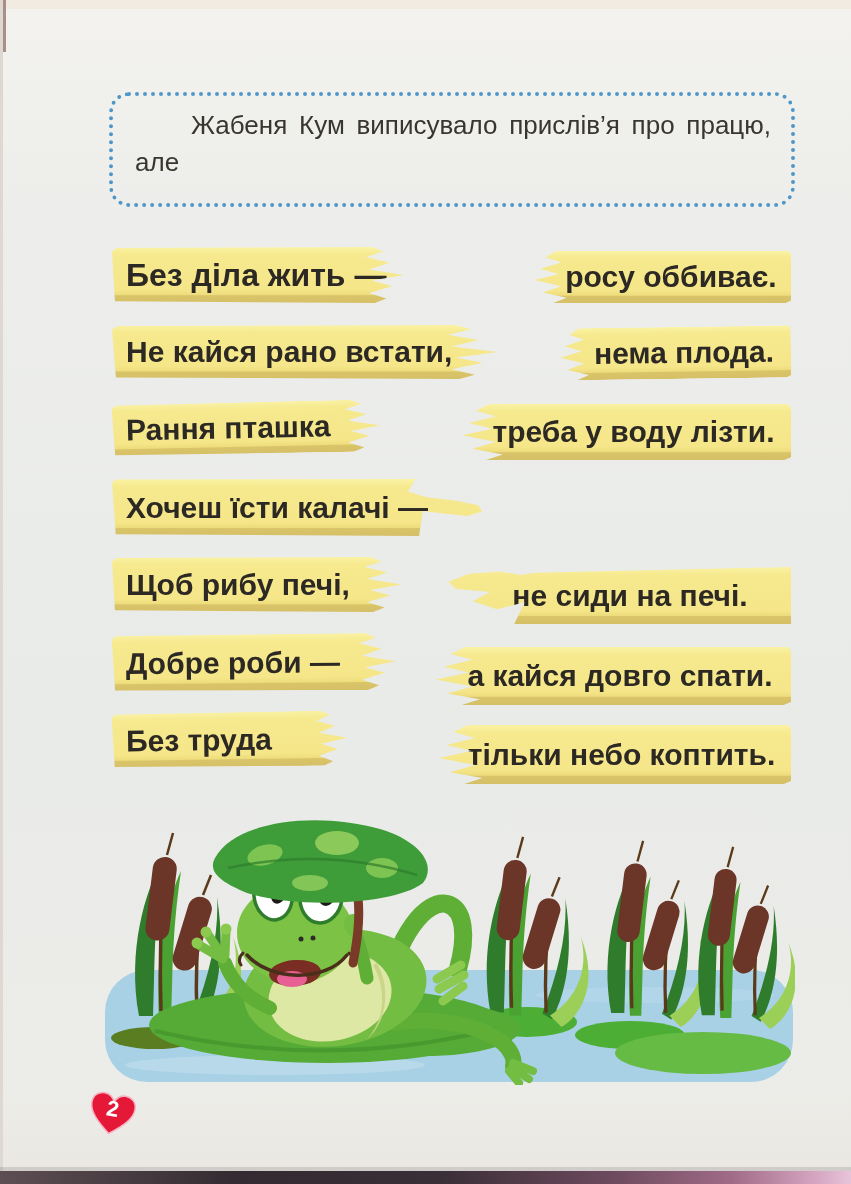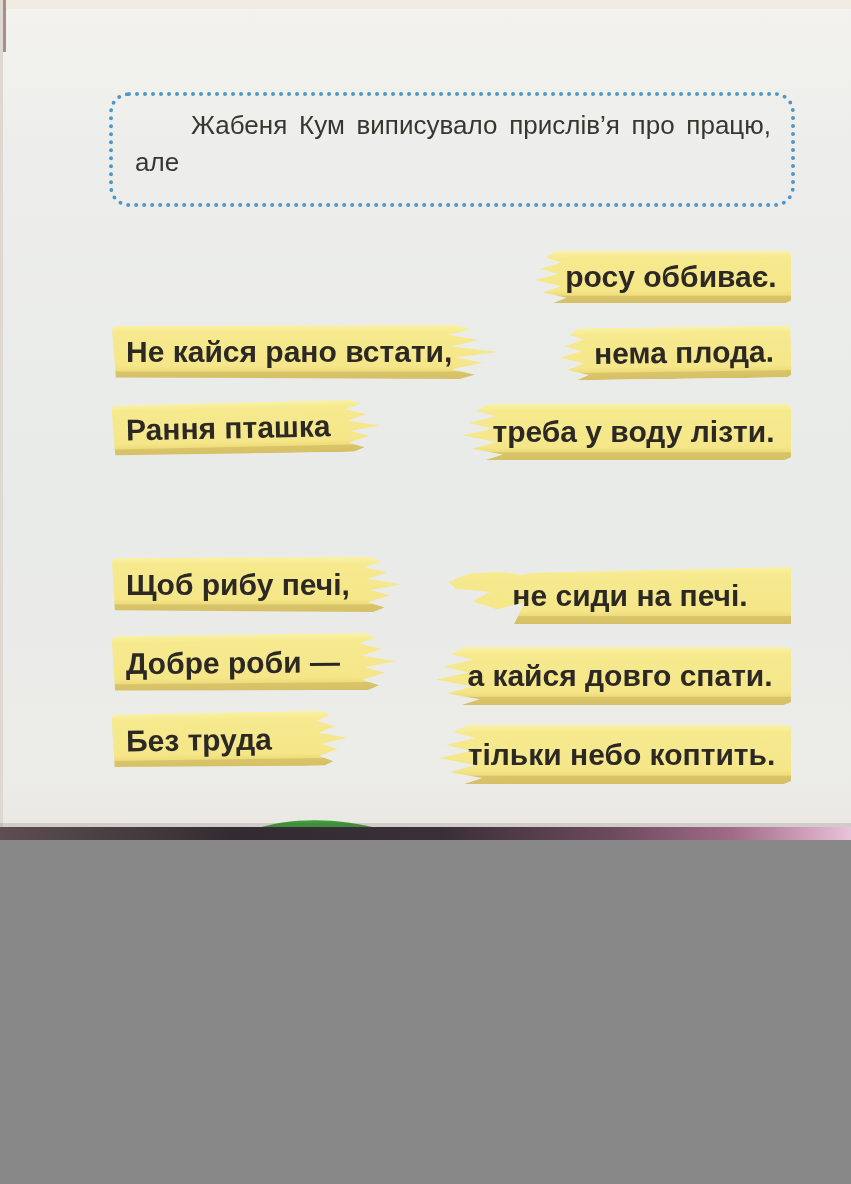--- a/index.html
+++ b/index.html
@@ -1,17 +1,17 @@
 <!DOCTYPE html>
 <html><head>
 <meta charset="utf-8">
 <style>
   html,body{margin:0;padding:0;background:#888;}
   .photo{
-    position:relative;width:851px;height:840px;overflow:hidden;
+    position:relative;width:851px;height:1184px;overflow:hidden;
     background:linear-gradient(180deg,#f3f2ee 0%,#edeeeb 18%,#e9ebe9 60%,#ecece8 92%,#eae7e2 100%);
     font-family:"Liberation Sans",sans-serif;
   }
   
   .edge-top{position:absolute;left:0;top:0;width:100%;height:9px;background:#f1ebe1;}
   .edge-left-dark{position:absolute;left:0;top:0;width:6px;height:52px;background:#8f6f66;opacity:.75;}
   .edge-left{position:absolute;left:0;top:0;width:3px;height:100%;background:#ddd8d1;}
   .edge-bottom{position:absolute;left:0;bottom:0;width:100%;height:13px;
     background:linear-gradient(90deg,#5d4e53 0%,#332b31 28%,#3a2f37 52%,#6d4a5e 72%,#a06b87 86%,#d6a6c2 96%,#e7c4da 100%);}
   .edge-bottom2{position:absolute;left:0;bottom:13px;width:100%;height:4px;background:rgba(90,80,85,.18);}
@@ -69,22 +69,24 @@
 
 <div class="photo">
   <div class="edge-top"></div>
   <div class="edge-left-dark"></div>
   <div class="edge-left"></div>
 
   <div class="instr">
     <div class="ln first">Жабеня Кум виписувало прислів’я про працю, але</div>
   </div>
 
+  <div class="banner left tearR  bL1">Без діла жить —</div>
   <div class="banner left tearR  bL2">Не кайся рано встати,</div>
   <div class="banner left tearR  bL3">Рання пташка</div>
+  <div class="banner left tearL4 bL4">Хочеш їсти калачі —</div>
   <div class="banner left tearR  bL5">Щоб рибу печі,</div>
   <div class="banner left tearR  bL6">Добре роби —</div>
   <div class="banner left tearR  bL7">Без труда</div>
 
   <div class="banner right tearL  bR1">росу оббиває.</div>
   <div class="banner right tearL  bR2">нема плода.</div>
   <div class="banner right tearL  bR3">треба у воду лізти.</div>
   <div class="banner right tearR5 bR5">не сиди на печі.</div>
   <div class="banner right tearL  bR6">а кайся довго спати.</div>
   <div class="banner right tearL  bR7">тільки небо коптить.</div>

